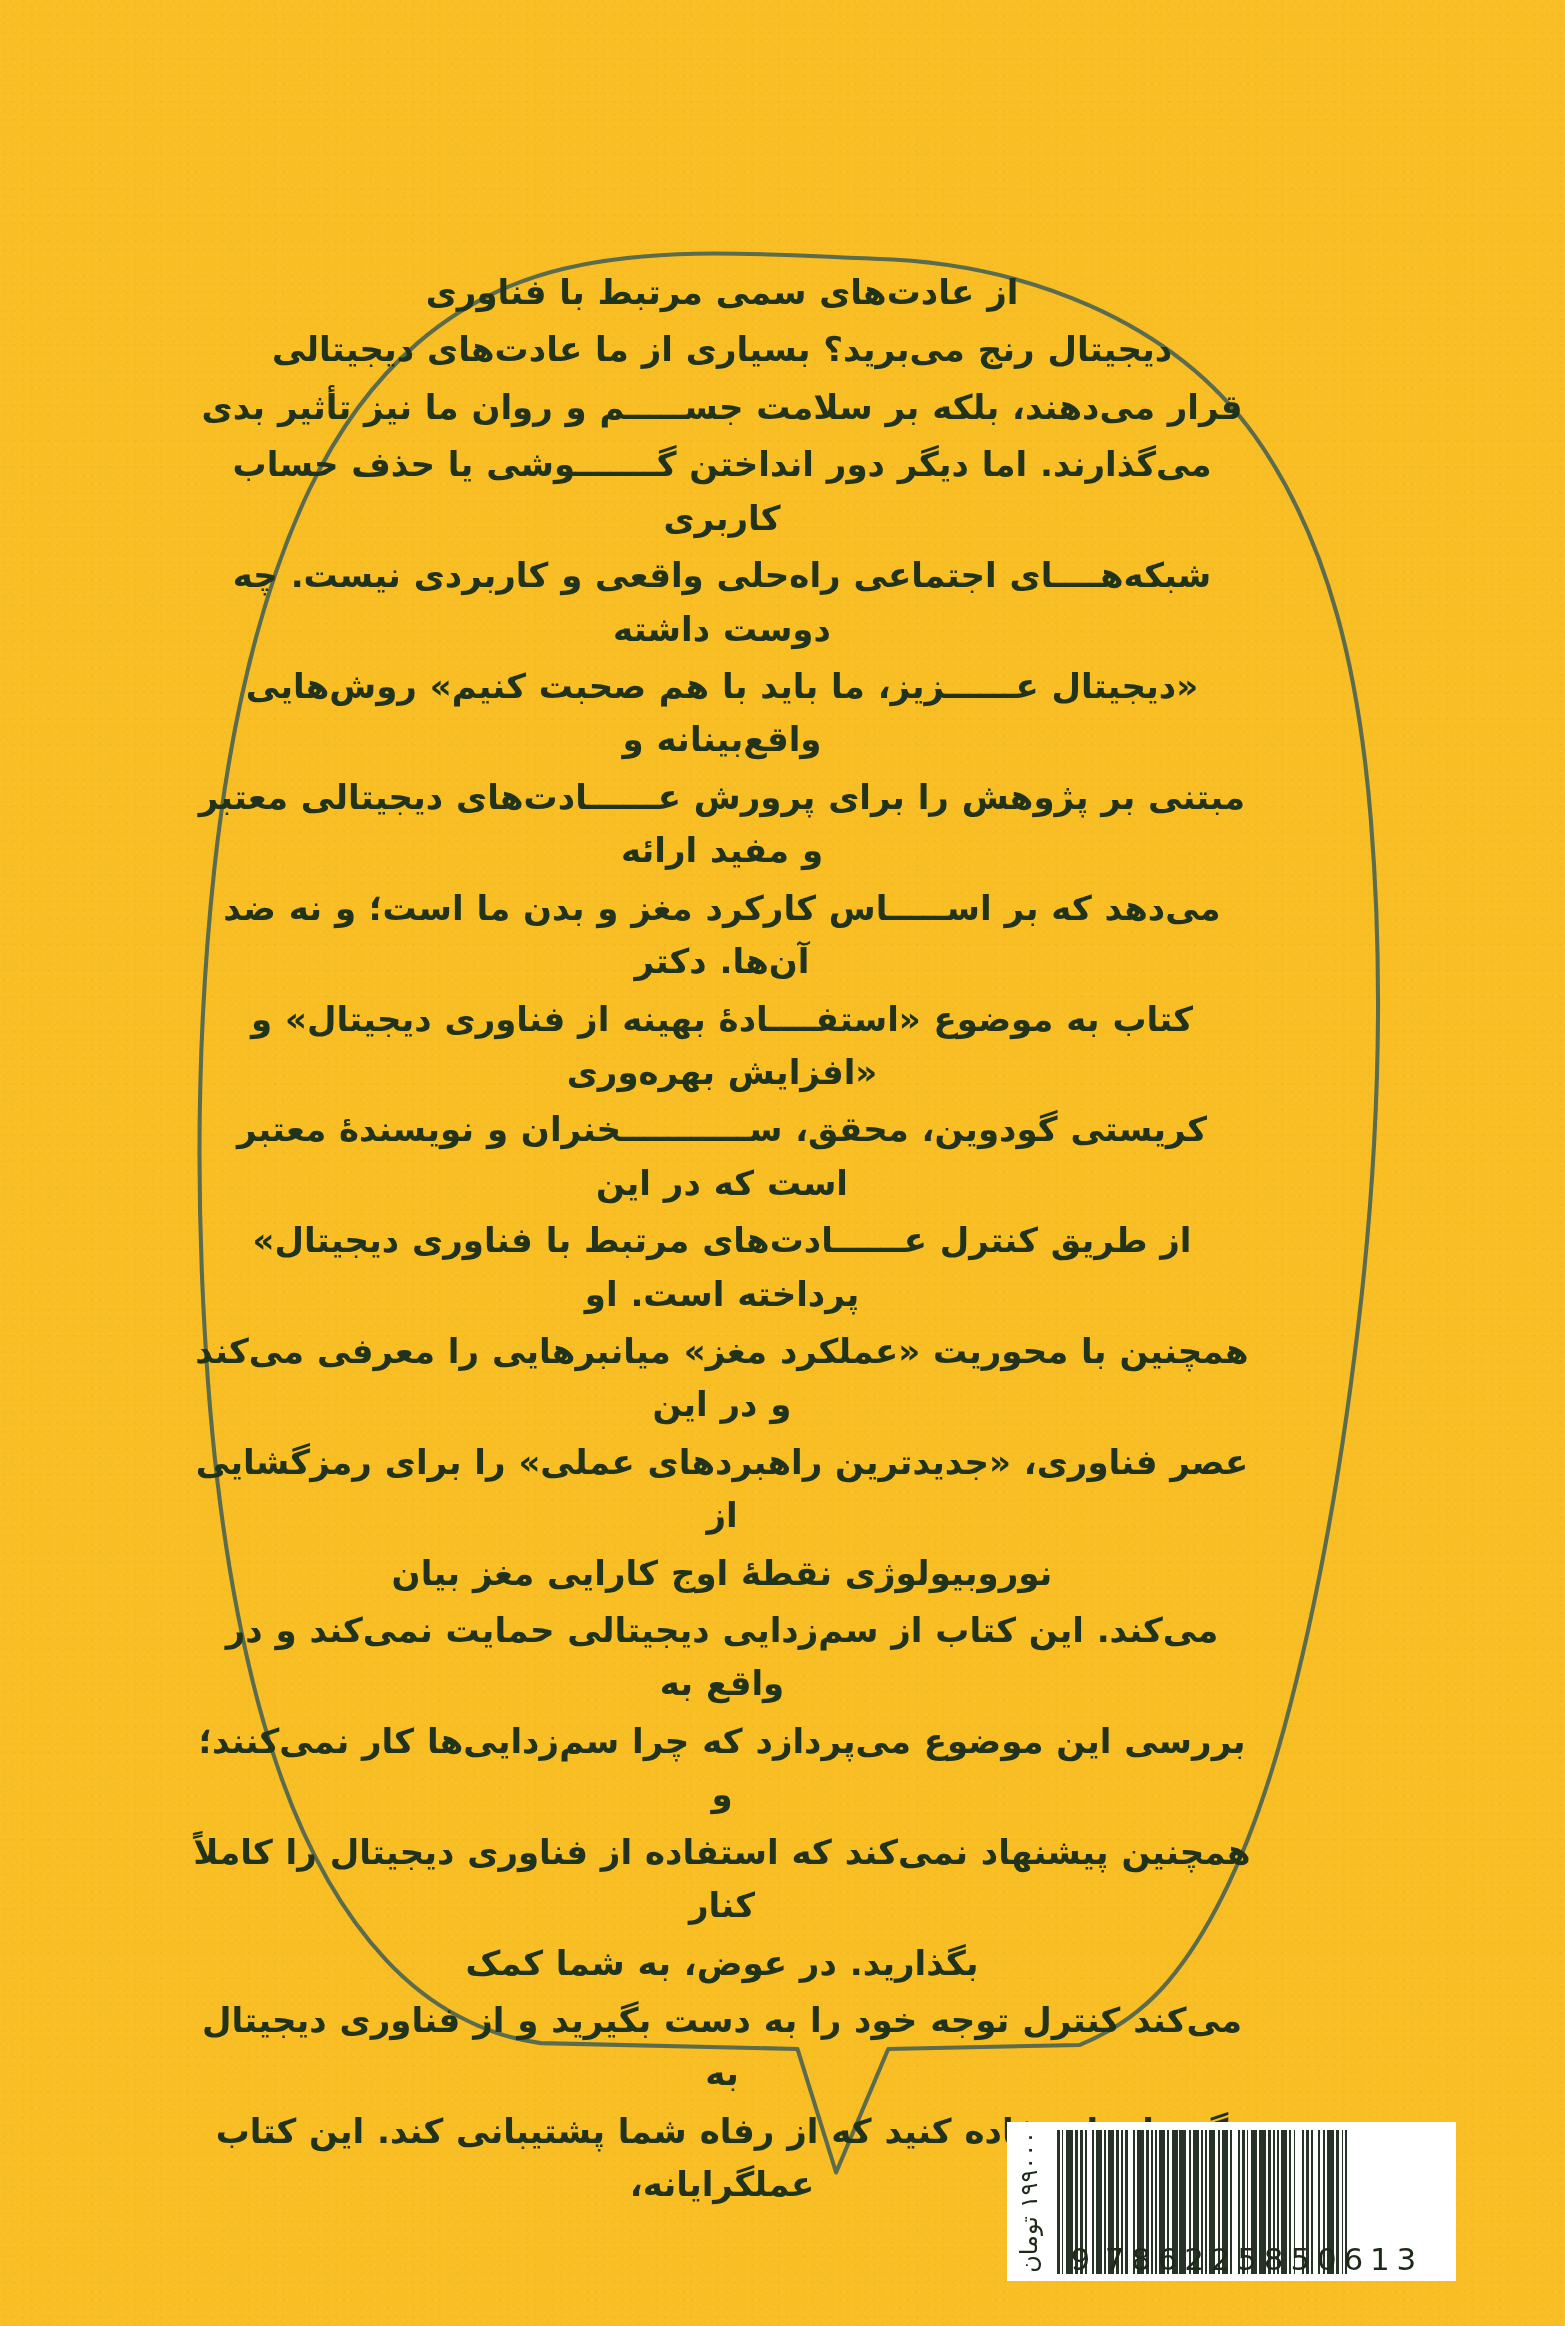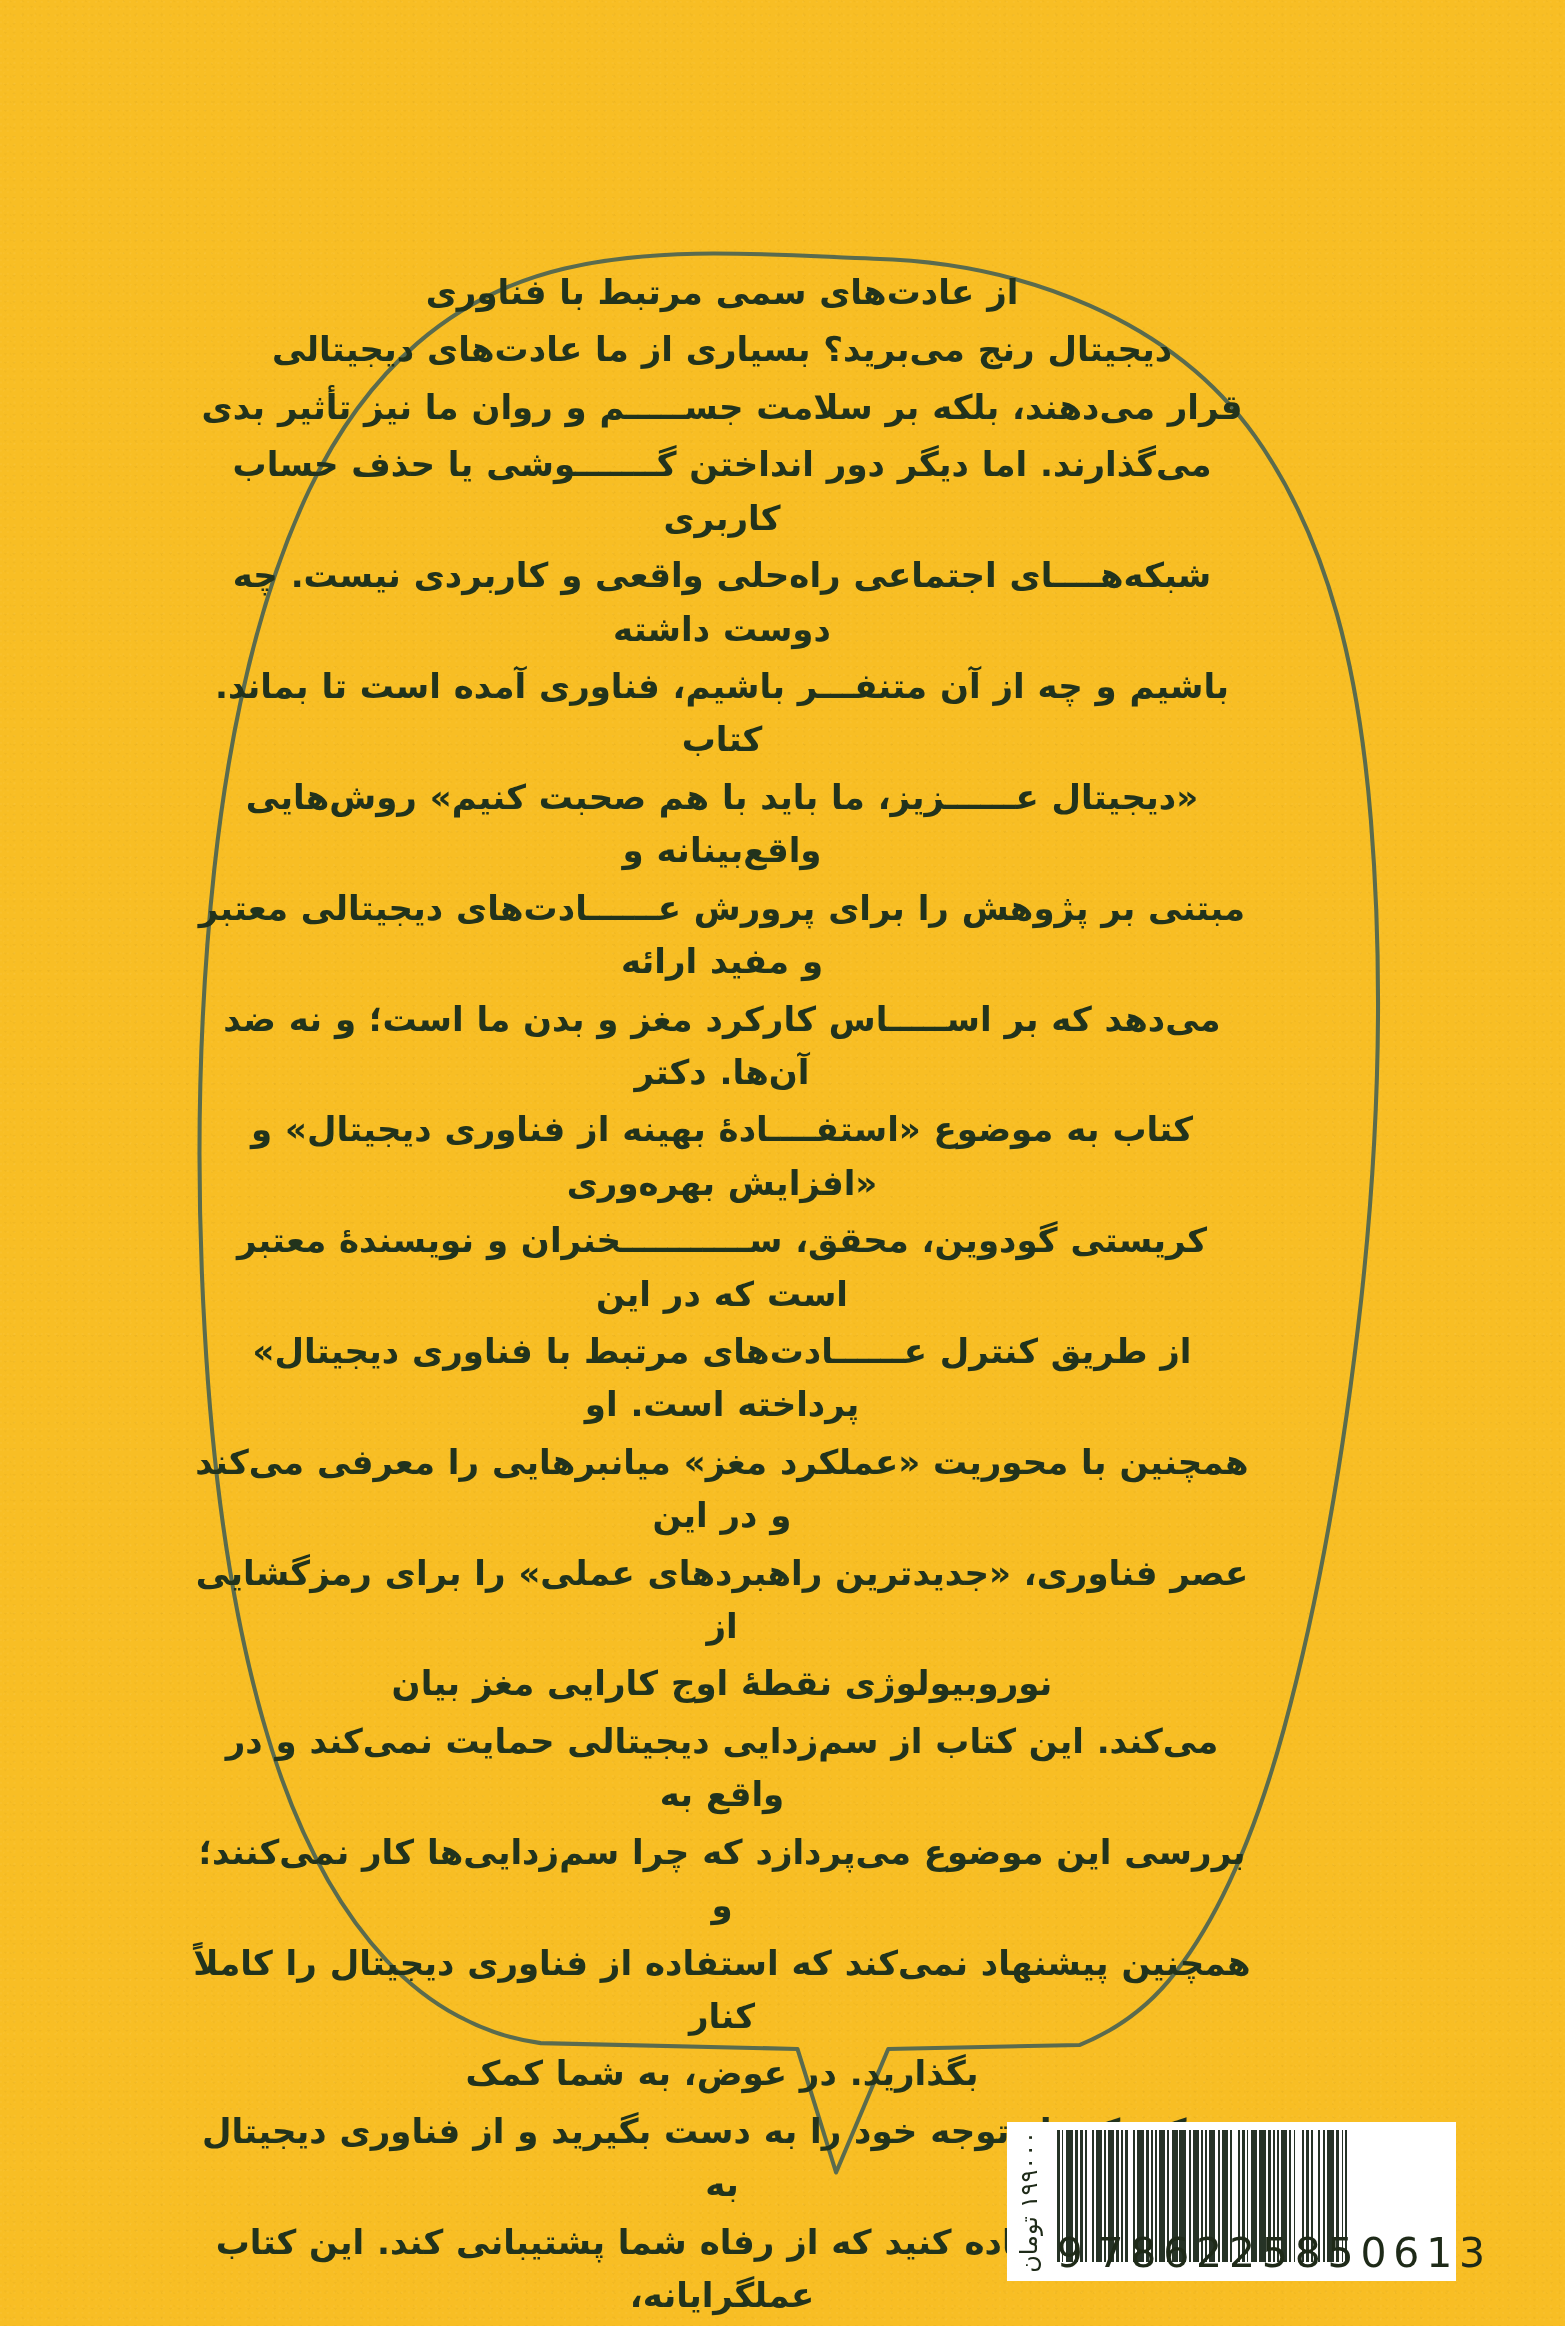--- a/index.html
+++ b/index.html
@@ -100,21 +100,21 @@
     height: 104px;
   }
   #barcode-bars i {
     display: block;
     background: #263326;
     height: 100%;
   }
   #barcode-digits {
     direction: ltr;
     font-family: "DejaVu Sans", "Liberation Sans", sans-serif;
-    font-size: 41px;
+    font-size: 31px;
     color: #1E2A18;
     letter-spacing: 6.8px;
     margin-top: -33px;
     margin-right: 13.5px;
     text-align: center;
     position: relative;
     z-index: 2;
     background: transparent;
   }
   #barcode-digits .lead {
@@ -148,21 +148,20 @@
       C 688 254, 800 264, 905 268
       Z" fill="none" stroke="#5A6B4E" stroke-width="4.2" stroke-linecap="round" stroke-linejoin="round"></path>
 </svg>
 
 <div id="blurb">
     <p>از عادت‌های سمی مرتبط با فناوری</p>
     <p>دیجیتال رنج می‌برید؟ بسیاری از ما عادت‌های دیجیتالی</p>
     <p>قرار می‌دهند، بلکه بر سلامت جســـــم و روان ما نیز تأثیر بدی</p>
     <p>می‌گذارند. اما دیگر دور انداختن گـــــــوشی یا حذف حساب کاربری</p>
     <p>شبکه‌هــــای اجتماعی راه‌حلی واقعی و کاربردی نیست. چه دوست داشته</p>
-    <p>باشیم و چه از آن متنفـــر باشیم، فناوری آمده است تا بماند.  کتاب</p>
     <p>«دیجیتال عــــــزیز، ما باید با هم صحبت کنیم» روش‌هایی واقع‌بینانه و</p>
     <p>مبتنی بر پژوهش را برای پرورش عــــــادت‌های دیجیتالی معتبر و مفید ارائه</p>
     <p>می‌دهد که بر اســـــاس کارکرد مغز و بدن ما است؛ و نه ضد آن‌ها.  دکتر</p>
     <p>کتاب به موضوع «استفــــادهٔ بهینه از فناوری دیجیتال» و «افزایش بهره‌وری</p>
     <p>کریستی گودوین، محقق، ســـــــــــخنران و نویسندهٔ معتبر است که در این</p>
     <p>از طریق کنترل عــــــادت‌های مرتبط با فناوری دیجیتال» پرداخته است. او</p>
     <p>همچنین با محوریت «عملکرد مغز» میانبرهایی را معرفی می‌کند و در این</p>
     <p>عصر فناوری، «جدیدترین راهبردهای عملی» را برای رمزگشایی از</p>
     <p>نوروبیولوژی نقطهٔ اوج کارایی مغز بیان</p>
     <p>می‌کند. این کتاب از سم‌زدایی دیجیتالی حمایت نمی‌کند و در واقع به</p>

